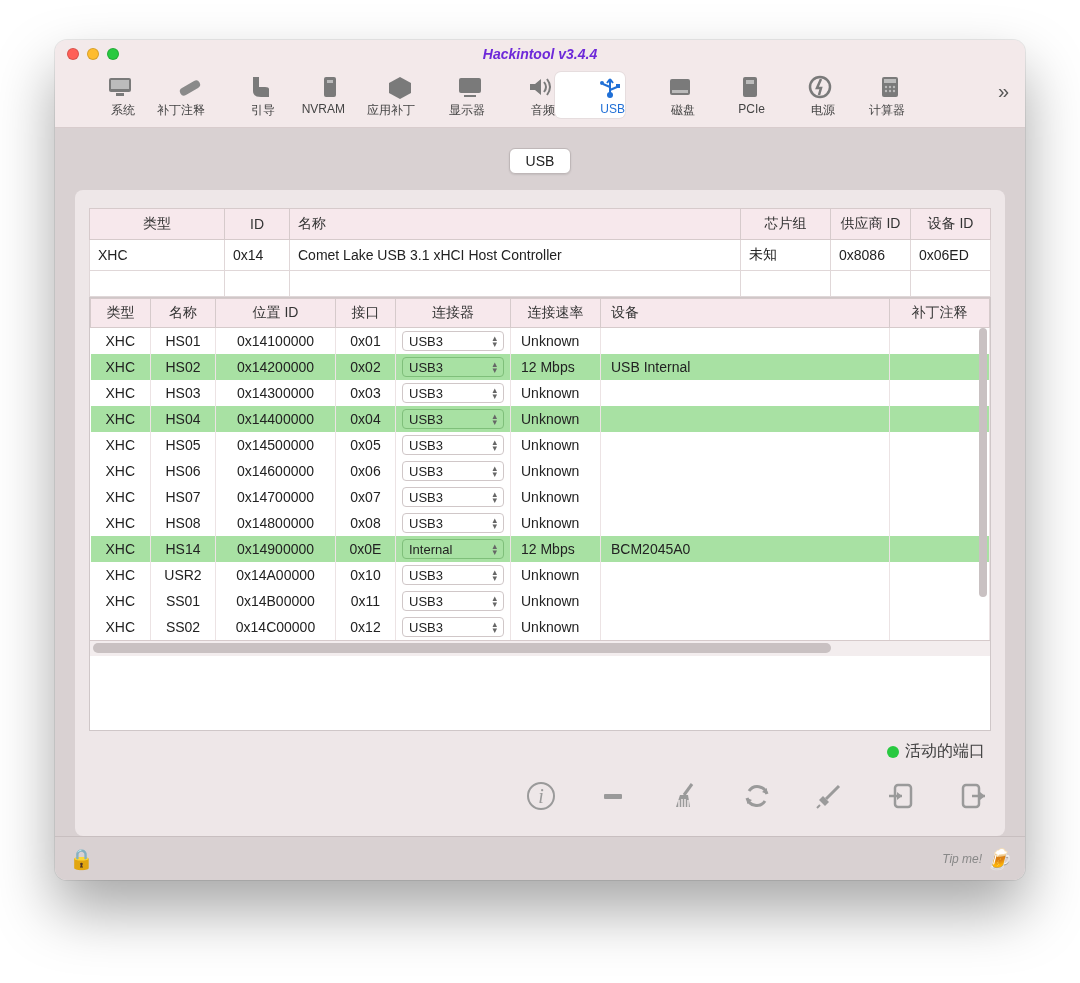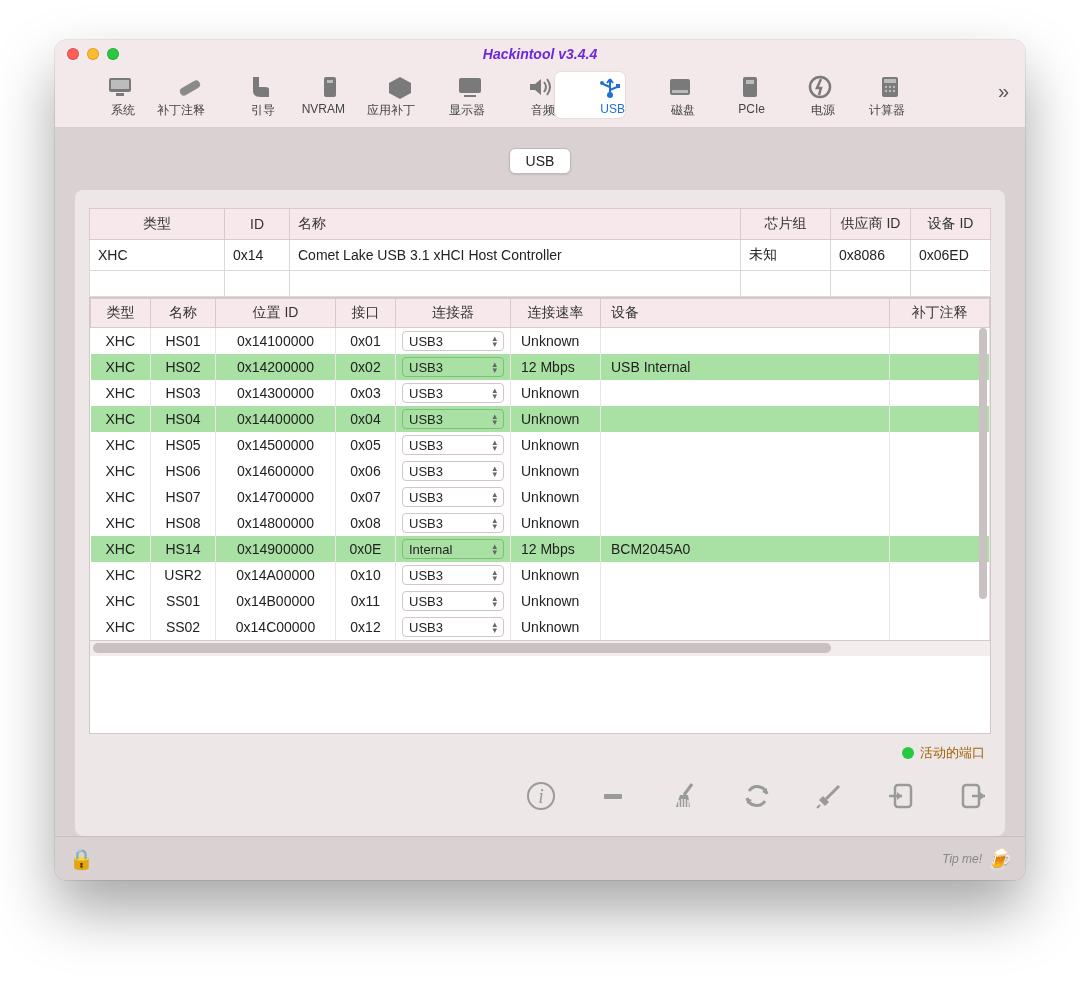--- a/index.html
+++ b/index.html
@@ -219,22 +219,22 @@
     background: #c9c1c2;
     border-radius: 6px;
     height: 70%;
     margin: 0 auto;
   }
 
   .legend {
     display: flex; justify-content: flex-end; align-items: center;
     gap: 6px;
     padding: 10px 6px 4px 0;
-    font-size: 13px;
-    color: #a16207;
+    font-size: 16px;
+    color: #404040;
   }
   .legend-dot { width: 12px; height: 12px; border-radius: 50%; background: #28c940; }
 
   .actionbar {
     display: flex;
     justify-content: center;
     gap: 36px;
     padding: 12px 0 8px 0;
   }
   .act-btn {

